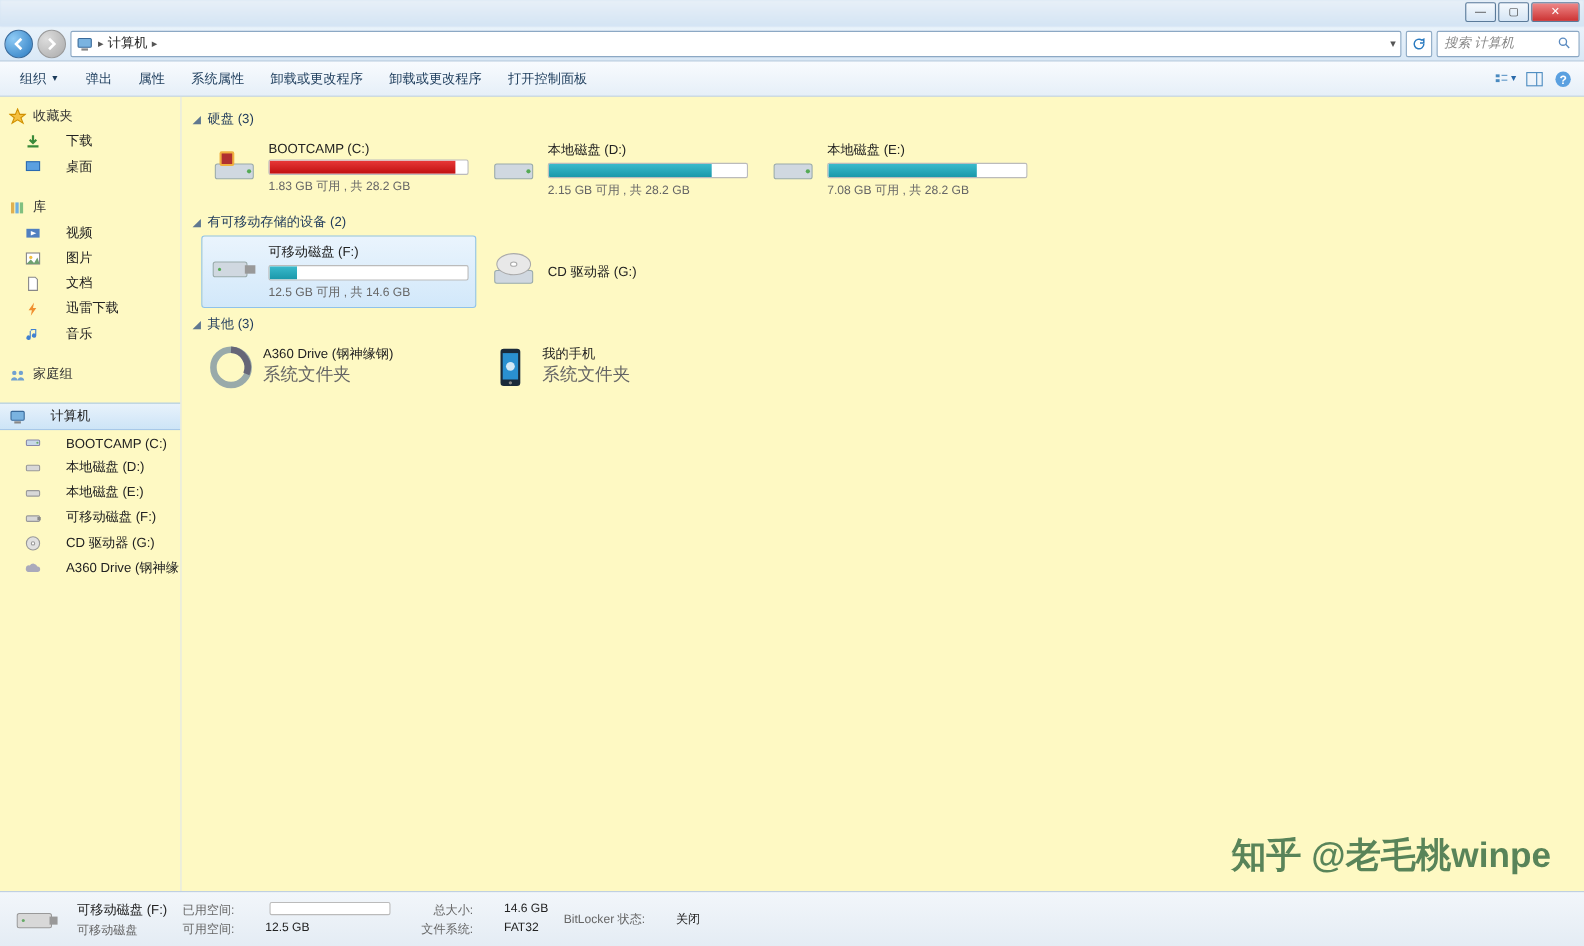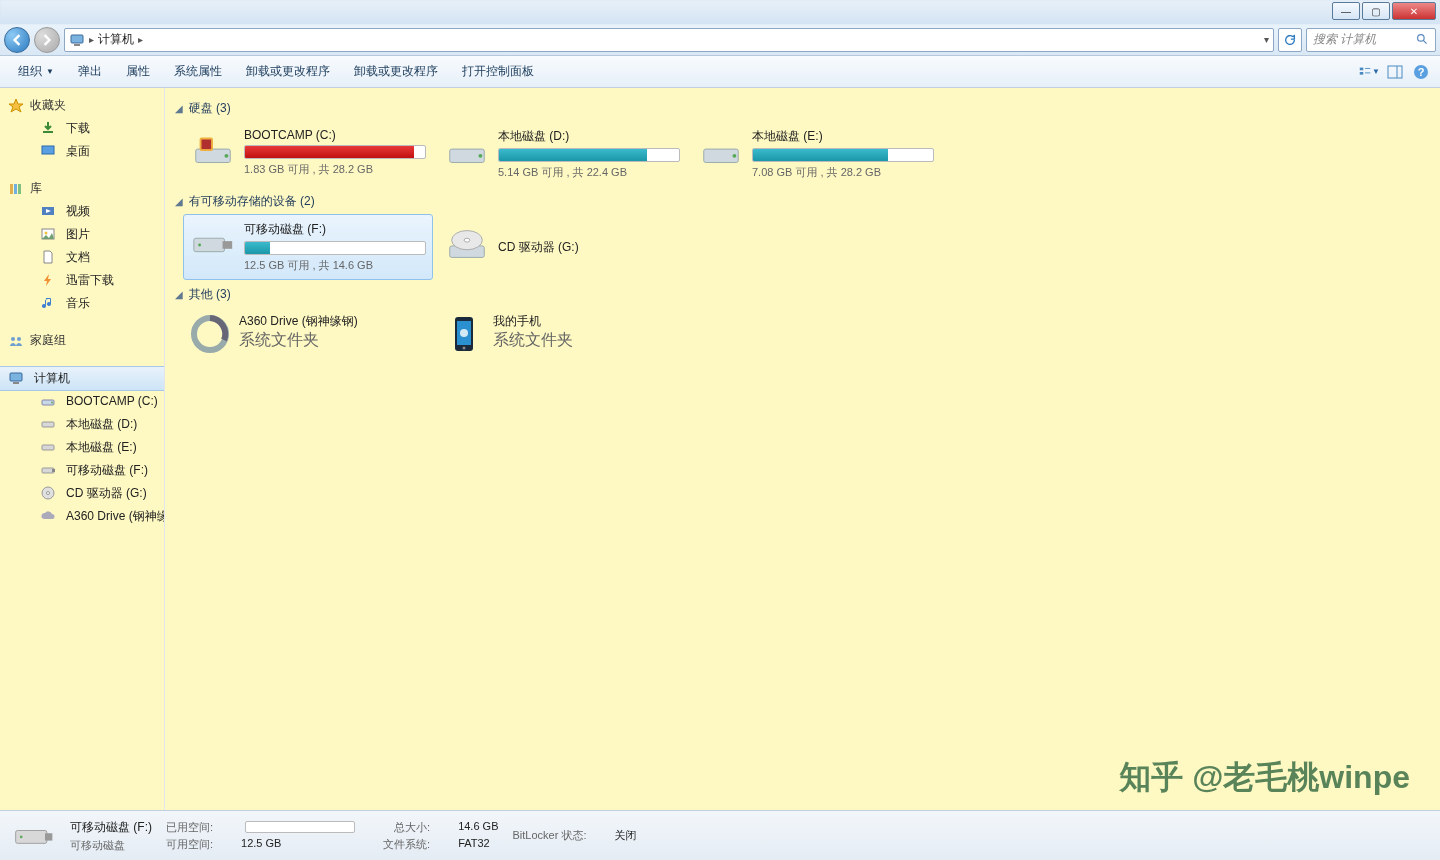--- a/index.html
+++ b/index.html
@@ -27,21 +27,21 @@
 .toolbar { display:flex; align-items:center; height:32px; background:linear-gradient(#f8fbfe, #e6eff8); border-bottom:1px solid #c0d0e0; padding:0 8px; gap:4px;}
 .toolbtn { padding:4px 10px; color:#1a3a5a; cursor:pointer; border-radius:2px; display:flex; align-items:center; gap:4px;}
 .toolsep { flex:1; }
 .ticon { width:22px; height:22px; display:flex; align-items:center; justify-content:center; cursor:pointer; color:#2a6aaa;}
 
 
 .body { display:flex; height: calc(100% - 24px - 32px - 32px - 50px); background:#fef9c3; }
 .sidebar { width:165px; border-right:1px solid #e0e6ec; padding:6px 0; overflow:hidden;}
 .sgroup { margin-bottom:14px; }
 .sgroup-h { display:flex; align-items:center; gap:6px; padding:3px 8px; color:#333; cursor:pointer;}
-.sitem { display:flex; align-items:flex-start; gap:10px; padding:3px 6px 3px 40px; color:#222; cursor:pointer; white-space:nowrap; overflow:hidden; text-overflow:ellipsis;}
+.sitem { display:flex; align-items:flex-end; gap:22px; padding:3px 6px 3px 22px; color:#222; cursor:pointer; white-space:nowrap; overflow:hidden; text-overflow:ellipsis;}
 .sitem.sel { background:linear-gradient(#e8f2fb, #cde4f7); border:1px solid #a8c8e8; border-left:none; border-right:none;}
 .sicon { width:16px; height:16px; flex-shrink:0; }
 
 
 .content { flex:1; padding:6px 10px; overflow:auto;}
 .section-h { display:flex; align-items:center; gap:6px; color:#1e395b; padding:6px 0 4px;}
 .section-h .tri { color:#607890; font-size:10px;}
 .drives { display:flex; flex-wrap:wrap; gap:4px; padding-left:8px;}
 .drive { width:250px; display:flex; gap:8px; padding:6px; border:1px solid transparent; border-radius:3px; cursor:pointer;}
 .drive.sel { background:linear-gradient(#eaf4fd, #d2e8fa); border:1px solid #8ec2ec;}
@@ -312,21 +312,21 @@
             <svg viewBox="0 0 48 48">
               <rect x="6" y="22" width="36" height="14" rx="2" fill="#d0d8e0" stroke="#9aa"></rect>
               <circle cx="38" cy="29" r="2" fill="#5a5"></circle>
             </svg>
           </div>
           <div class="drive-info">
             <div class="drive-name">本地磁盘 (D:)</div>
             <div class="bar">
               <div class="fill teal" style="width:82%"></div>
             </div>
-            <div class="drive-sub">5.14 GB 可用 , 共 22.4 GB</div>
+            <div class="drive-sub">2.15 GB 可用 , 共 28.2 GB</div>
           </div>
         </div>
         <div class="drive">
           <div class="drive-icon">
             <svg viewBox="0 0 48 48">
               <rect x="6" y="22" width="36" height="14" rx="2" fill="#d0d8e0" stroke="#9aa"></rect>
               <circle cx="38" cy="29" r="2" fill="#5a5"></circle>
             </svg>
           </div>
           <div class="drive-info">

